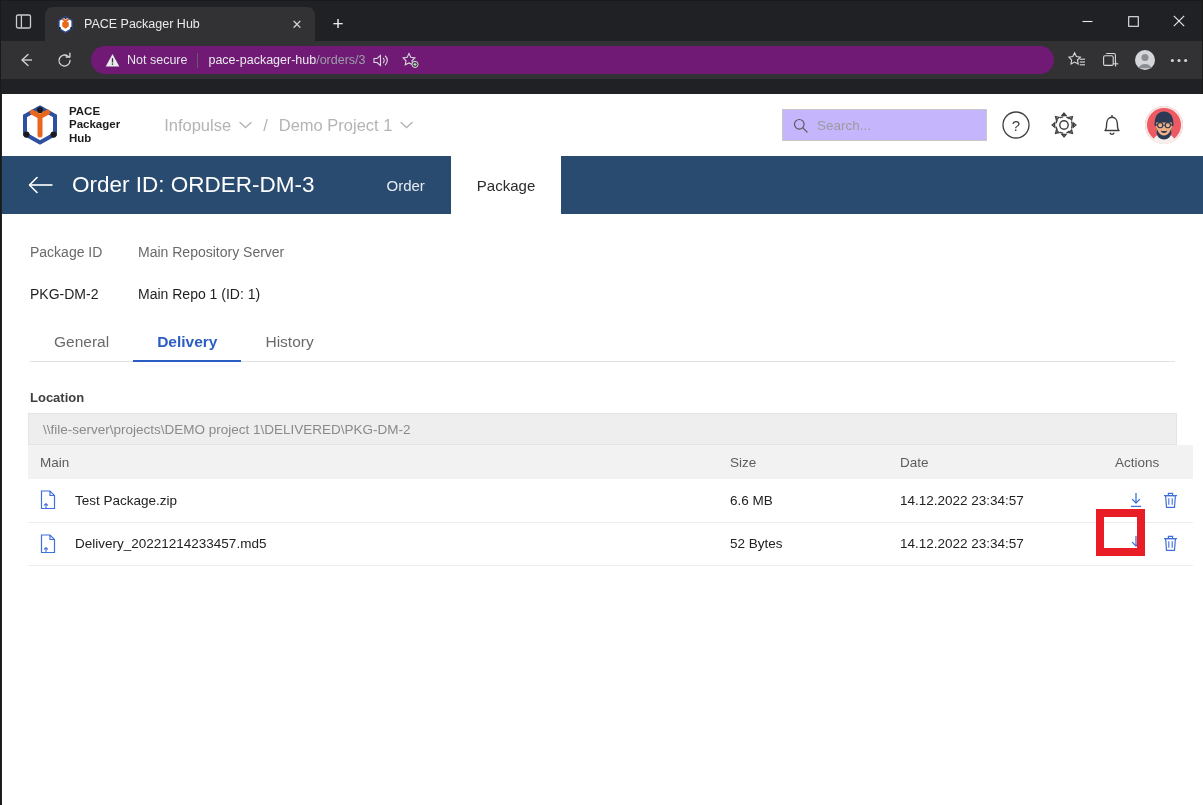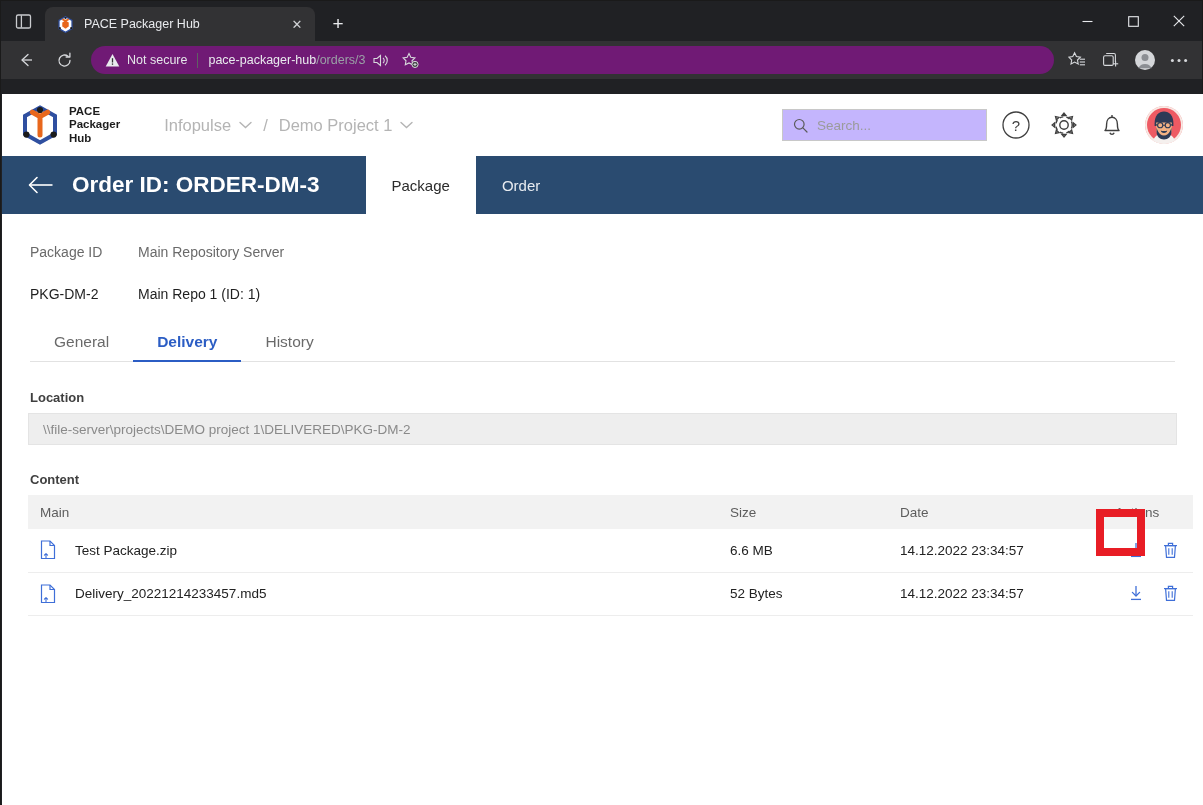--- a/index.html
+++ b/index.html
@@ -138,21 +138,21 @@
   
   .order-bar {
     height: 58px; background: #2a4b70;
     display: flex; align-items: stretch; padding-left: 26px;
   }
   .back-arrow {
     display: flex; align-items: center; padding-right: 18px; color: #fff;
   }
   .order-title {
     display: flex; align-items: center; color: #ffffff;
-    font-size: 22.5px; font-weight: bold; white-space: nowrap; text-align: center;
+    font-size: 22.5px; font-weight: normal; white-space: nowrap; text-align: center;
   }
   .order-tabs { display: flex; align-items: stretch; margin-left: 46px; }
   .otab {
     display: flex; align-items: center; padding: 0 26px;
     font-size: 15px; color: #e7ebf0;
   }
   .otab.active { background: #ffffff; color: #2b2b2b; }
 
   
   .pkg-info {
@@ -464,22 +464,22 @@
 
     <div class="order-bar">
       <div class="back-arrow">
         <svg width="26" height="18" viewBox="0 0 26 18" fill="none">
           <line x1="1.5" y1="9" x2="24.5" y2="9" stroke="#ffffff" stroke-width="1.6"></line>
           <path d="M9 1.5 L1.5 9 L9 16.5" stroke="#ffffff" stroke-width="1.6" fill="none" stroke-linecap="round" stroke-linejoin="round"></path>
         </svg>
       </div>
       <div class="order-title">Order ID: ORDER-DM-3</div>
       <div class="order-tabs">
+        <div class="otab">Order</div>
         <div class="otab active">Package</div>
-        <div class="otab">Order</div>
       </div>
     </div>
 
     <div class="pkg-info">
       <div class="pkg-col first">
         <span class="pkg-label">Package ID</span>
         <span class="pkg-value">PKG-DM-2</span>
       </div>
       <div class="pkg-col">
         <span class="pkg-label">Main Repository Server</span>
@@ -489,21 +489,20 @@
 
     <div class="sub-tabs">
       <div class="stab">General</div>
       <div class="stab active">Delivery</div>
       <div class="stab">History</div>
     </div>
 
     <div class="field-label">Location</div>
     <div class="location-input">\\file-server\projects\DEMO project 1\DELIVERED\PKG-DM-2</div>
 
-    <div class="content-label">Content</div>
     <table class="content-table">
       <thead>
         <tr>
           <th class="col-name">Main</th>
           <th class="col-size">Size</th>
           <th class="col-date">Date</th>
           <th class="col-actions">Actions</th>
         </tr>
       </thead>
       <tbody>

